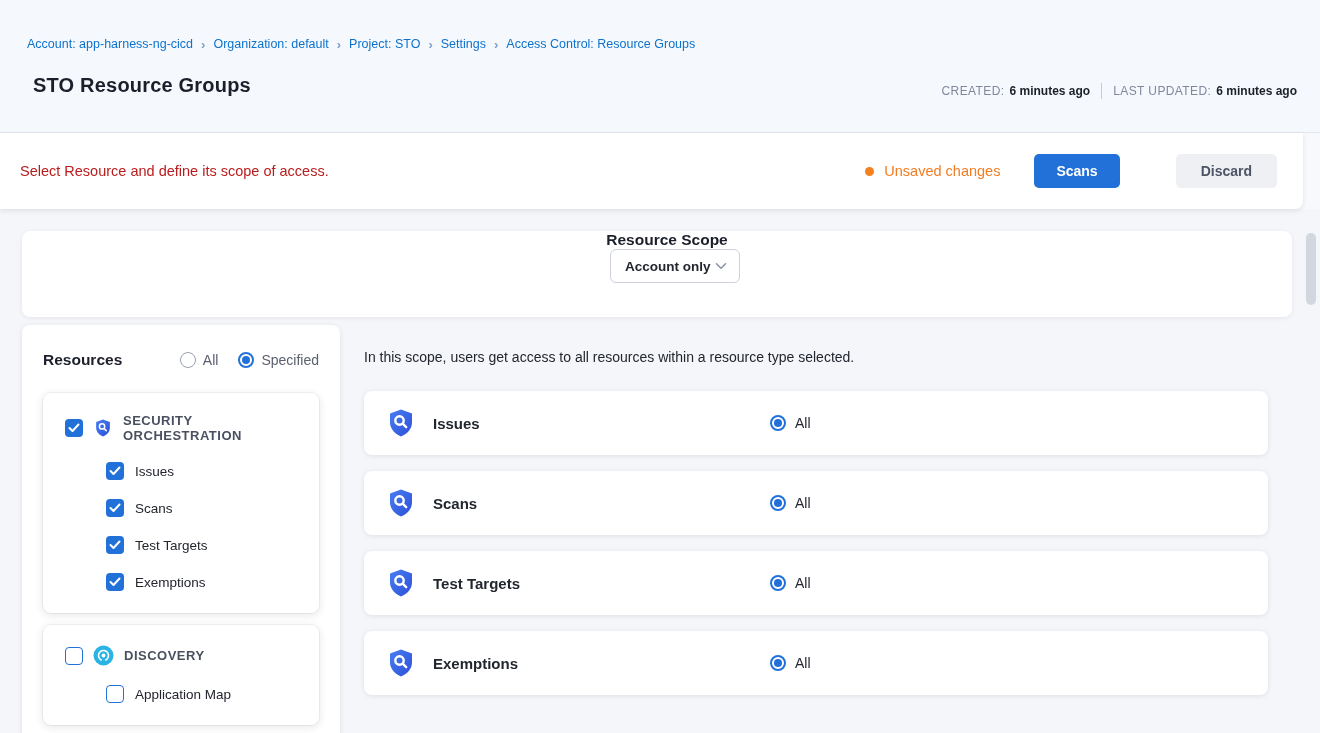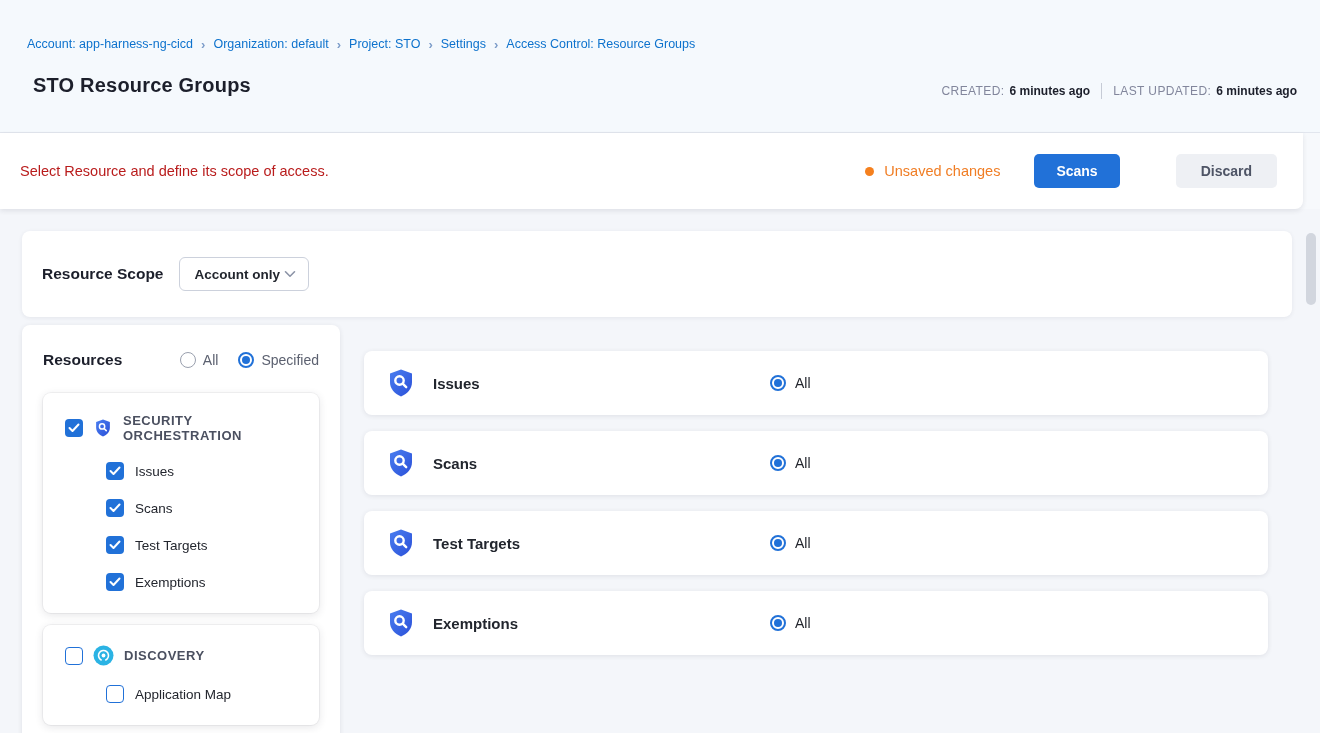--- a/index.html
+++ b/index.html
@@ -27,21 +27,21 @@
   .unsaved-dot { width:9px; height:9px; border-radius:50%; background:#f5801e; margin-right:10px; }
   .unsaved-text { font-size:14.5px; color:#f07d24; margin-right:34px; }
   .btn { border:none; font-family:inherit; font-size:14px; font-weight:700; border-radius:5px; cursor:pointer; }
   .btn-save { background:#2171d8; color:#fff; padding:9px 22px; margin-right:16px; }
   .btn-discard { background:#eef0f4; color:#4e5465; padding:9px 25px;margin-left:40px; }
 
   
   .content { position:relative; height:523px; background:#f4f6fa; padding:22px 0 0 22px; }
 
   .scope-card { width:1270px; height:86px; background:#fff; border-radius:8px;
-                box-shadow:0 1px 4px rgba(40,41,61,.08); display:flex; align-items:center; padding-left:20px; }
+                box-shadow:0 1px 4px rgba(40,41,61,.08); display:flex; align-items:center; padding-left:20px;flex-direction:column; }
   .scope-label { font-size:15.5px; font-weight:700; color:#1c1f2b; }
   .scope-select { margin-left:16px; width:130px; height:34px; border:1px solid #ccd1dc; border-radius:6px;
                   background:#fff; display:flex; align-items:center; padding:0 12px 0 14px; cursor:pointer; }
   .scope-select-value { font-size:13.5px; font-weight:600; color:#22262e; }
   .scope-select .chev { margin-left:auto; display:flex; }
 
   .columns { display:flex; margin-top:8px; align-items:flex-start; }
 
   
   .panel { width:318px; height:430px; background:#fff; border-radius:8px;
@@ -228,20 +228,21 @@
         <div class="tree-items">
           <div class="tree-item">
             <span class="checkbox unchecked"></span>
             <span class="tree-item-label">Application Map</span>
           </div>
         </div>
       </div>
     </aside>
 
     <main class="main-col">
+      <div class="instruction">In this scope, users get access to all resources within a resource type selected.</div>
 
       <div class="res-card first">
         <span style="display:flex">
           <svg width="32" height="32" viewBox="0 0 32 32">
             <path d="M16 2.5 L27 6.5 V15 C27 21.6 22.6 26.9 16 29.4 C9.4 26.9 5 21.6 5 15 V6.5 Z" fill="url(#shieldGrad)"></path>
             <circle cx="14.5" cy="13.5" r="4.2" fill="none" stroke="#fff" stroke-width="2.4"></circle>
             <line x1="17.7" y1="16.7" x2="21.2" y2="20.2" stroke="#fff" stroke-width="2.4" stroke-linecap="round"></line>
           </svg>
         </span>
         <span class="res-title">Issues</span>

